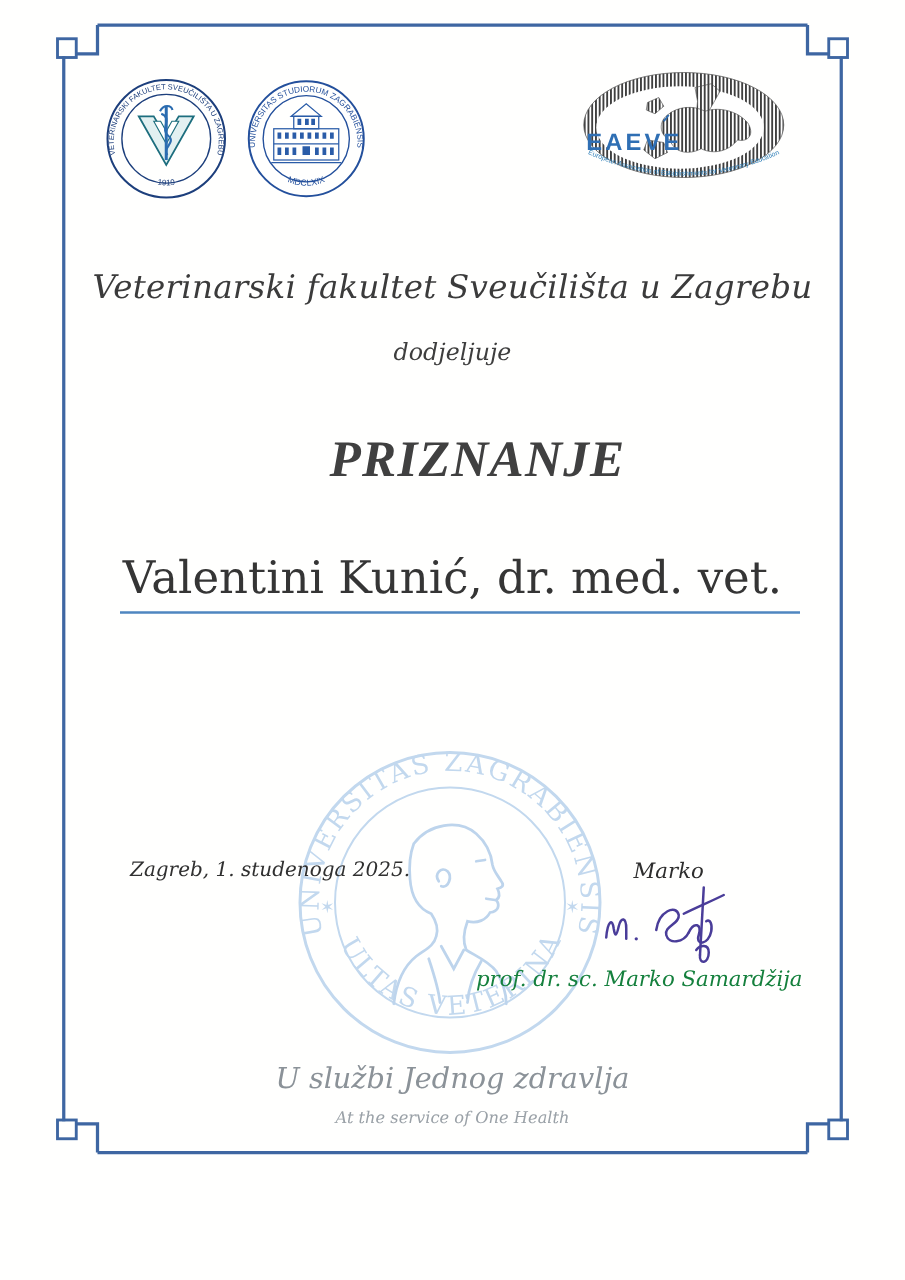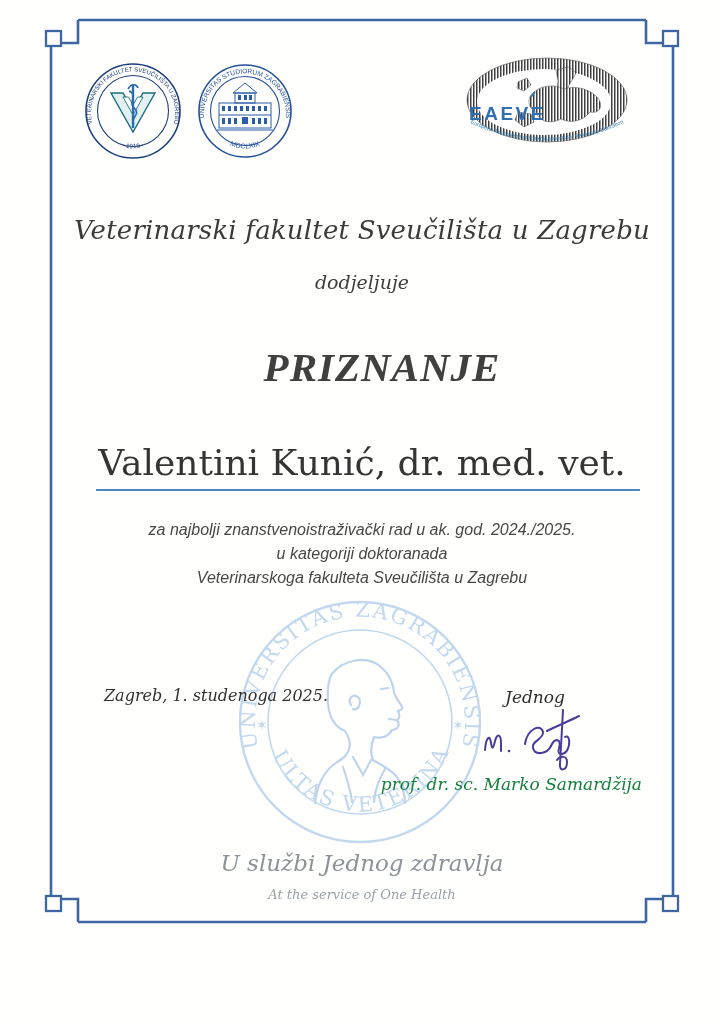--- a/index.html
+++ b/index.html
@@ -164,28 +164,23 @@
     </text>
   </svg>
 
   <div class="abs ctr institution">Veterinarski fakultet Sveučilišta u Zagrebu</div>
   <div class="abs ctr action">dodjeljuje</div>
   <div class="abs ctr award">PRIZNANJE</div>
 
   <div class="abs ctr recipient">Valentini Kunić, dr. med. vet.</div>
   <div class="abs name-underline"></div>
 
-  <div class="abs reason">
-    <div>za najbolji znanstvenoistraživački rad u ak. god. 2024./2025.</div>
-    <div>u kategoriji doktoranada</div>
-    <div>Veterinarskoga fakulteta Sveučilišta u Zagrebu</div>
-  </div>
 
   <div class="abs dateline">Zagreb, 1. studenoga 2025.</div>
-  <div class="abs dekan">Jednog</div>
+  <div class="abs dekan">Marko</div>
 
   <svg class="abs" style="left:475px;top:698px" width="140" height="80" viewBox="0 0 140 80">
     <g stroke="#4a3d99" stroke-width="2" fill="none" stroke-linecap="round">
       <path d="M 10,52 C 11,39 15,36 16,45 C 17,51 18,52 20,43 C 22,35 26,36 26,45 L 26,53"></path>
       <circle cx="34" cy="53" r="1.3" fill="#4a3d99" stroke="none"></circle>
       <path d="M 50,46 C 52,31 66,25 68,34 C 69,41 56,43 58,50 C 60,58 72,56 76,48"></path>
       <path d="M 76,48 C 80,39 87,41 84,50 C 81,59 92,58 94,47 C 95,41 93,37 90,39"></path>
       <path d="M 88,12 C 87,30 86,50 85,66"></path>
       <path d="M 72,33 C 82,28 94,23 104,18"></path>
       <path d="M 85,66 C 84,74 92,73 92,64 C 92,57 85,58 82,62"></path>

